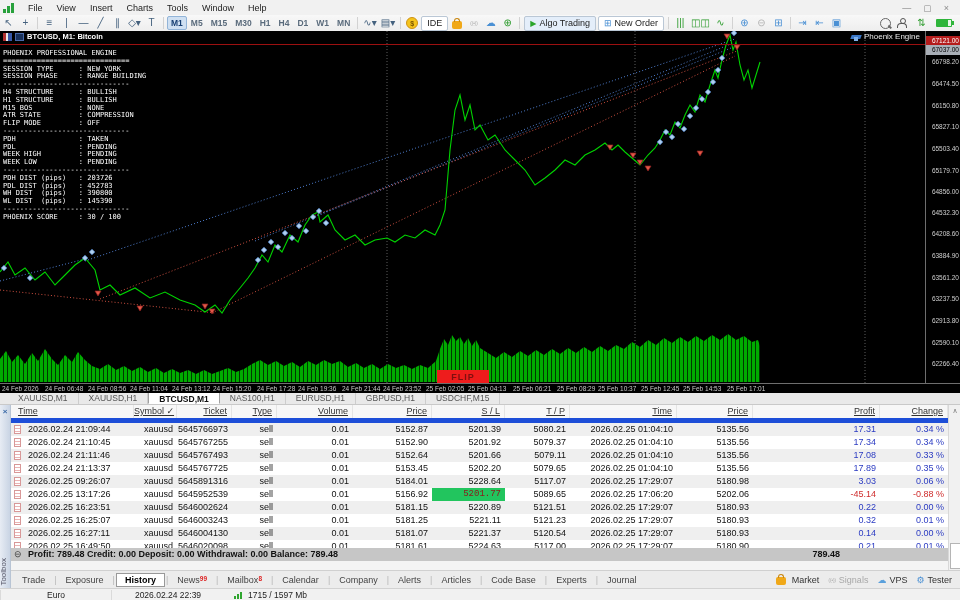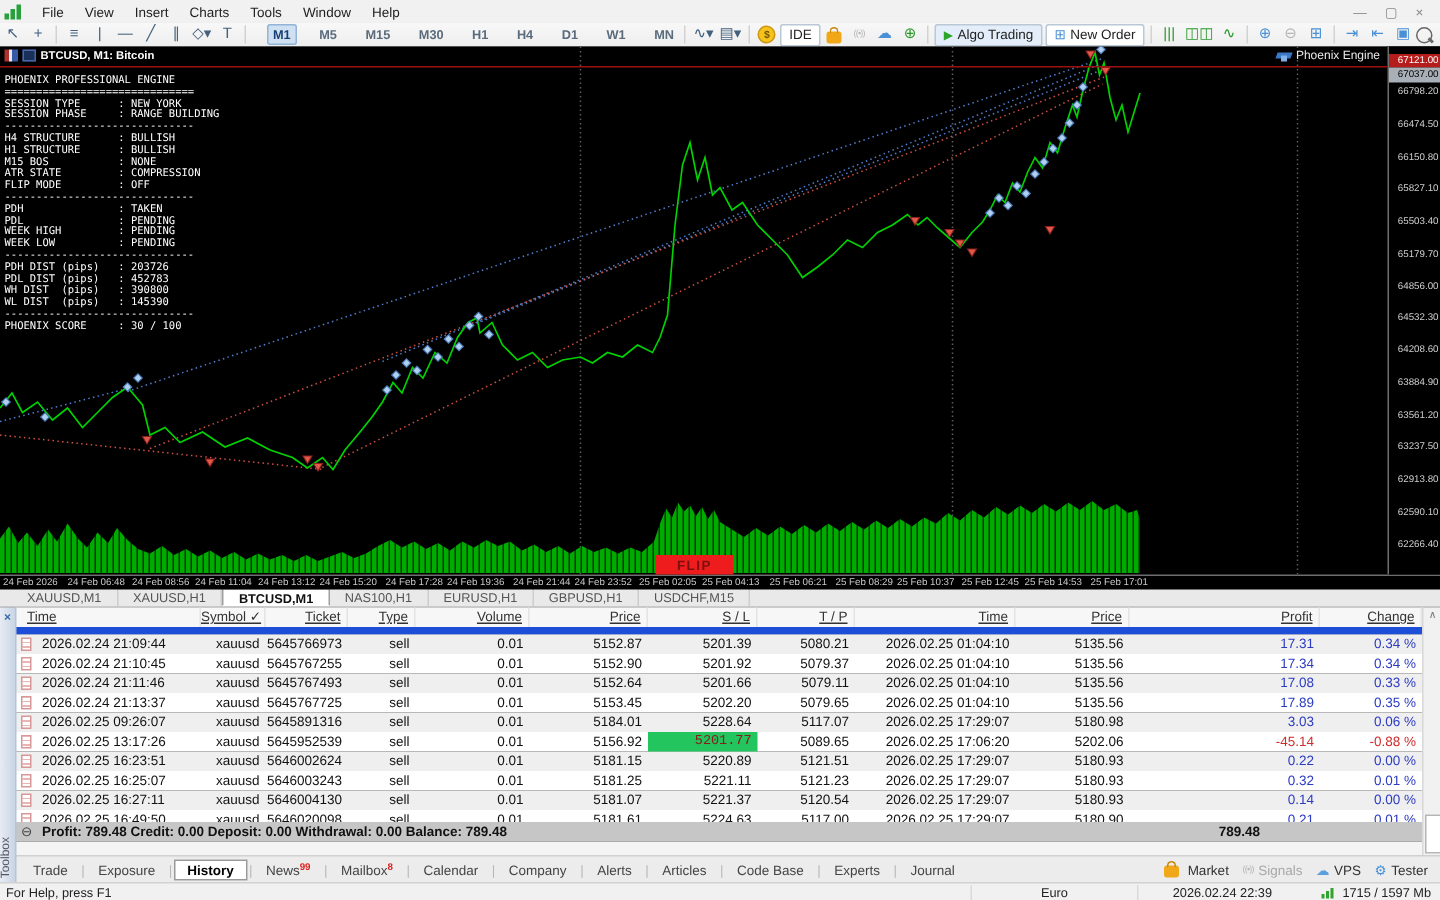--- a/index.html
+++ b/index.html
@@ -14,21 +14,21 @@
   .mi{padding:0 7px;height:100%;display:flex;align-items:center;cursor:default;}
   .wincontrols{margin-left:auto;display:flex;gap:2px;padding-right:6px;color:#8a8a8a;font-size:9px;}
   .wc{padding:0 5px;}
   
   .toolbar{position:absolute;left:0;top:15px;width:960px;height:16px;background:linear-gradient(#f8f8f8,#eeeeee);
            border-bottom:1px solid #cfcfcf;display:flex;align-items:center;font-size:10px;color:#44617e;}
   .tsep{width:1px;height:12px;background:#d2d2d2;margin:0 3px;flex:none;}
   .tbtn{height:14px;min-width:13px;display:flex;align-items:center;justify-content:center;
         padding:0 2px;border-radius:2px;flex:none;line-height:1;}
   .tbtn.green{color:#2a9a2a;} .tbtn.dim{color:#b5b5b5;} .tbtn.blue{color:#4a90d4;}
-  .tf{font-size:8.5px;font-weight:bold;color:#5a6b7c;padding:1px 3px;border:1px solid transparent;border-radius:2px;flex:none;margin-left:11px;}
+  .tf{font-size:8.5px;font-weight:bold;color:#5a6b7c;padding:1px 3px;border:1px solid transparent;border-radius:2px;flex:none;}
   .tf.active{background:#cfe0f2;border-color:#92b4d8;color:#173f73;}
   .tlabel{border:1px solid #bac7d5;background:#fff;padding:0 5px;font-size:9px;color:#222;
           border-radius:2px;height:13px;display:flex;align-items:center;gap:3px;flex:none;margin:0 1px;}
   .tlabel.active{background:#e4eefa;}
   .play{color:#2aa52a;font-size:8px;} .plus{color:#4a90d4;font-size:9px;}
   .css-coin{width:10px;height:10px;border-radius:50%;background:#f5c41c;border:1px solid #cf9212;
             color:#7a5500;font-size:7px;font-weight:bold;display:flex;align-items:center;justify-content:center;flex:none;margin:0 2px;}
   .css-bag{width:10px;height:8px;background:#f0a818;border-radius:2px;position:relative;margin:3px 3px 0;flex:none;}
   .css-bag:before{content:"";position:absolute;left:2px;top:-3px;width:4px;height:3px;
                   border:1.5px solid #c8860f;border-bottom:none;border-radius:3px 3px 0 0;}
@@ -575,21 +575,20 @@
           <span>VPS</span>
         </span>
         <span class="citem">
           <span class="glyph" style="color: rgb(74, 144, 212);">⚙</span>
           <span>Tester</span>
         </span>
       </div>
     </div>
 
   <div class="statusbar">
-    <div class="shelp">For Help, press F1</div>
     <div class="ssec seuro">Euro</div>
     <div class="ssec sdt">2026.02.24 22:39</div>
     <div class="css-bars">
         <i style="height:3px"></i>
         <i style="height:5px"></i>
         <i style="height:7px"></i>
       </div>
     <div class="smem">1715 / 1597 Mb</div>
   </div>
 

